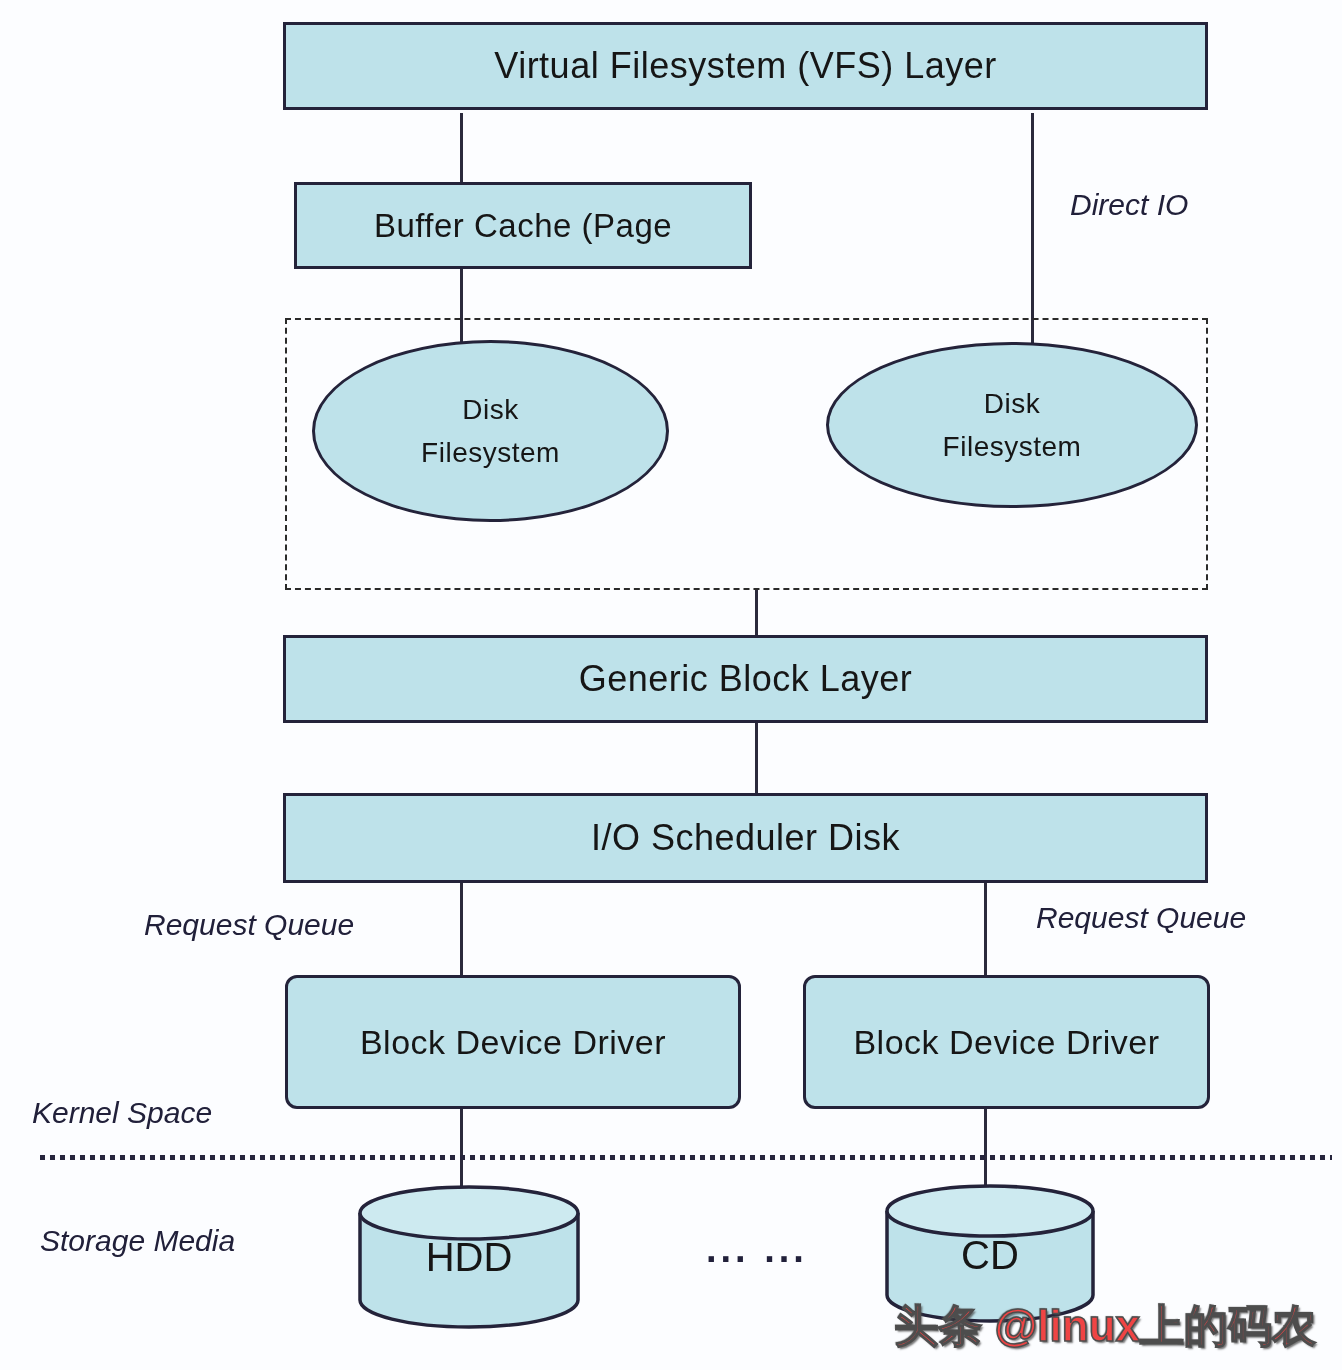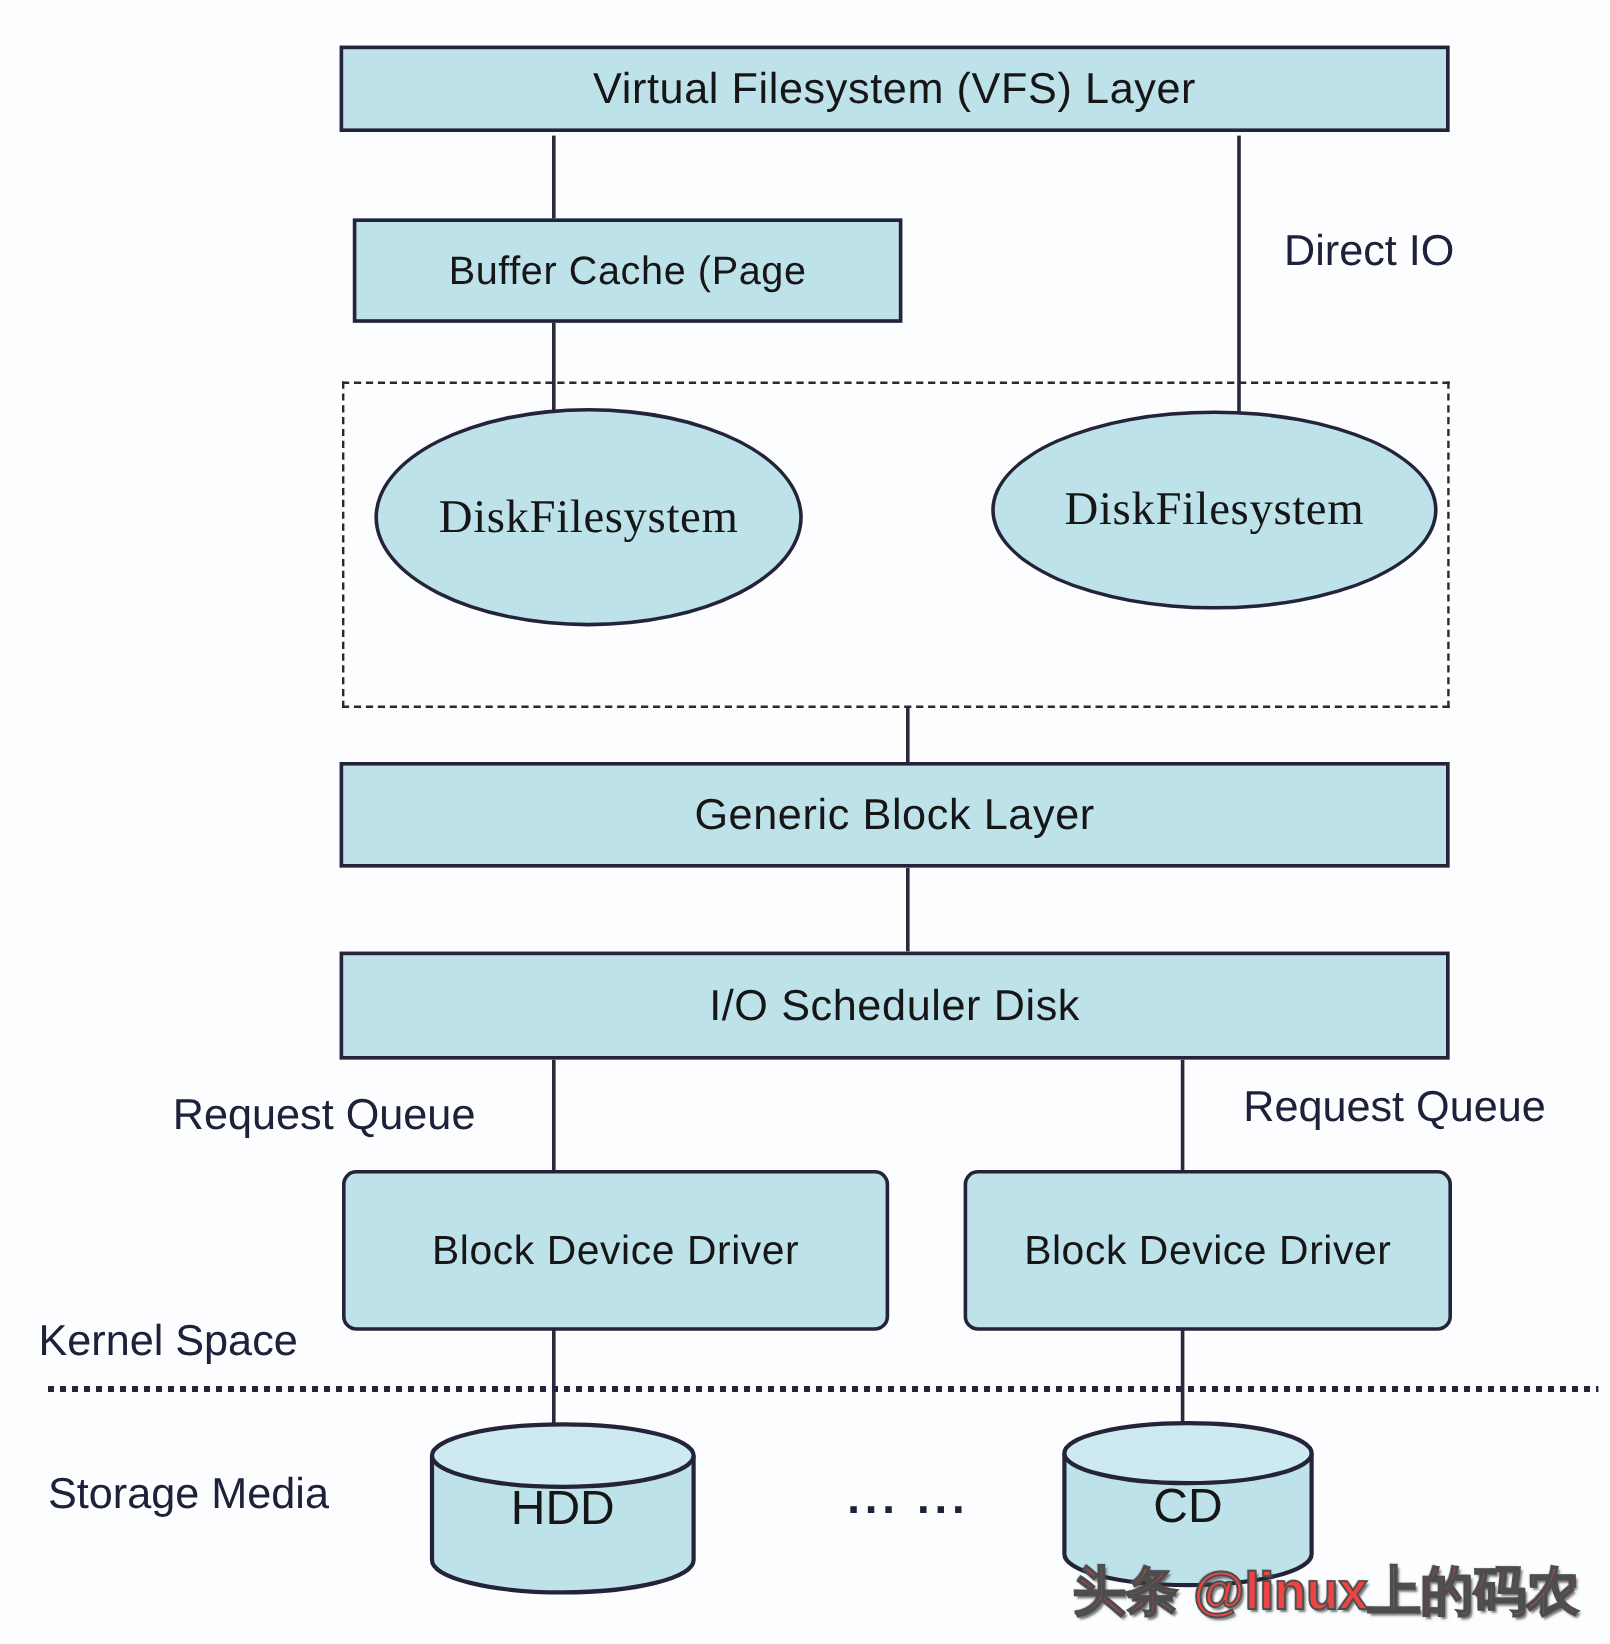--- a/index.html
+++ b/index.html
@@ -23,37 +23,38 @@
     box-sizing: border-box;
     display: flex;
     align-items: center;
     justify-content: center;
     text-align: center;
     font-size: 36px;
     color: #161616;
     letter-spacing: 0.5px;
   }
   .node.rounded { border-radius: 12px; }
-  .node.ellipse { border-radius: 50%; font-size: 39px; line-height: 1.55; font-family: Liberation Serif, serif; }
+  .node.ellipse { border-radius: 50%; flex-direction: column; font-size: 28px; line-height: 1.55; }
   .dashed-box {
     position: absolute;
     border: 2px dashed #2a2a2a;
     box-sizing: border-box;
     background: transparent;
   }
   .vline {
     position: absolute;
     width: 3px;
     background: #2b2a3c;
   }
   .free-label {
     position: absolute;
-    font-size: 36px;
+    font-size: 30px;
     color: #21203a;
     white-space: nowrap;
+    font-style: italic;
   }
   .dotted-divider {
     position: absolute;
     height: 5px;
     background: repeating-linear-gradient(90deg, #26253c 0 5px, transparent 5px 10px);
   }
   .cylinder { position: absolute; }
   .cylinder svg { display: block; }
   .cyl-label {
     position: absolute;
@@ -90,21 +91,21 @@
   <div class="vline" style="left:460px; top:113px; height:70px;"></div>
   <div class="vline" style="left:1031px; top:113px; height:230px;"></div>
   <div class="vline" style="left:460px; top:268px; height:75px;"></div>
   <div class="vline" style="left:755px; top:590px; height:45px;"></div>
   <div class="vline" style="left:755px; top:723px; height:70px;"></div>
   <div class="vline" style="left:460px; top:883px; height:92px;"></div>
   <div class="vline" style="left:984px; top:883px; height:92px;"></div>
   <div class="vline" style="left:460px; top:1108px; height:85px;"></div>
   <div class="vline" style="left:984px; top:1108px; height:80px;"></div>
 
-  <div class="node" style="left:283px; top:38px; width:925px; height:72px;">
+  <div class="node" style="left:283px; top:22px; width:925px; height:88px;">
     <span>Virtual Filesystem (VFS) Layer</span>
   </div>
 
   <div class="node" style="left:294px; top:182px; width:458px; height:87px; font-size:33px;">
     <span>Buffer Cache (Page</span>
   </div>
 
   <div class="free-label" style="left:1070px; top:188px;">Direct IO</div>
 
   <div class="dashed-box" style="left:285px; top:318px; width:923px; height:272px;"></div>

